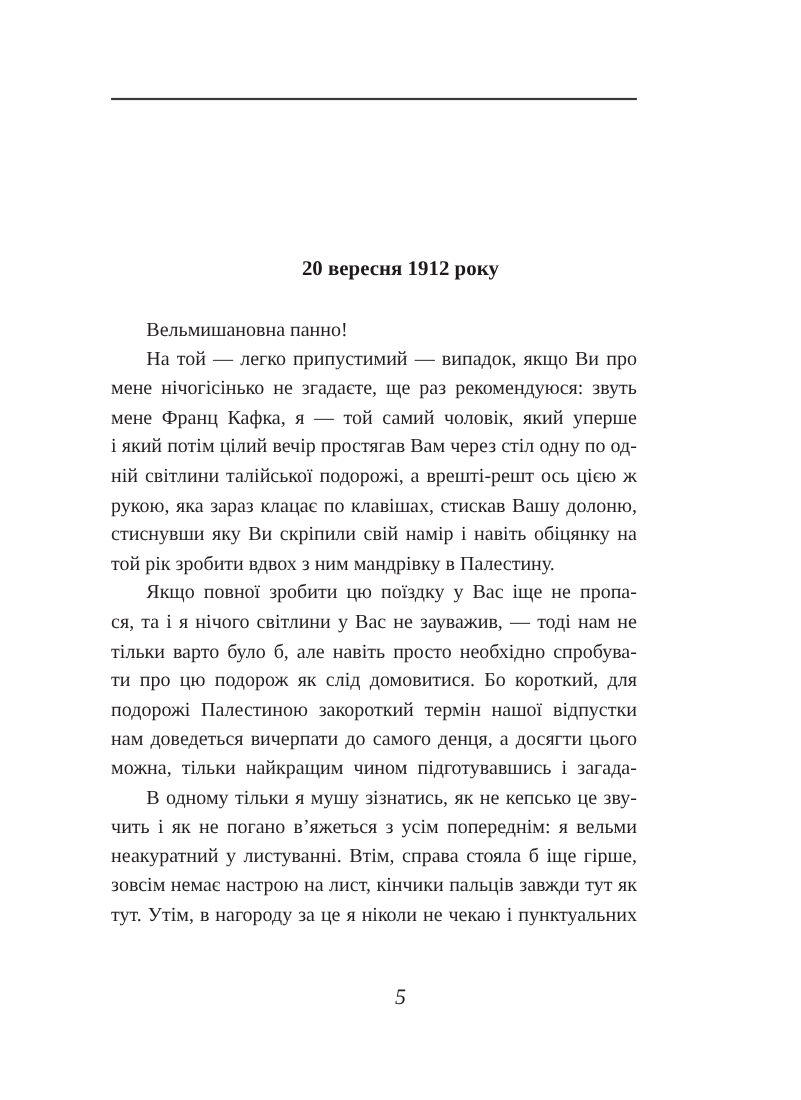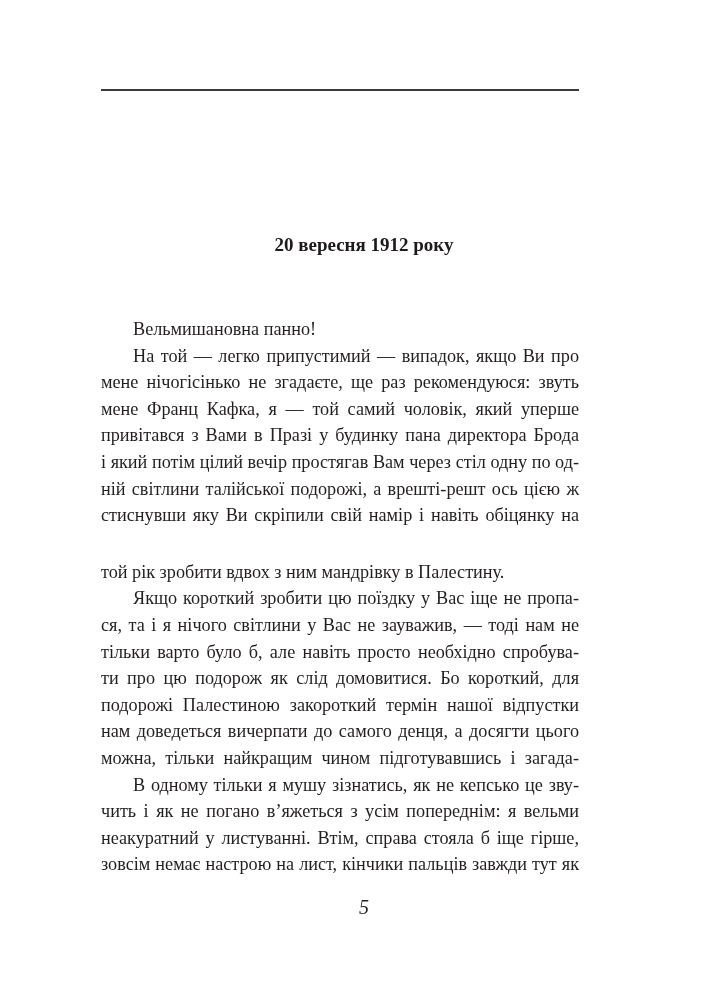--- a/index.html
+++ b/index.html
@@ -48,21 +48,20 @@
       white-space: nowrap;
       text-align: justify;
       text-align-last: justify;
       color: #231f20;
     }
     .line.indent {
       padding-left: 32px;
     }
     .line.last {
       text-align-last: left;
-      margin-top: 30px;
     }
     .page-number {
       position: absolute;
       left: 0;
       width: 728px;
       top: 896px;
       text-align: center;
       font-size: 20px;
       font-style: italic;
       color: #231f20;
@@ -78,38 +77,39 @@
 <div class="body-text">
 
   <div>
     <span class="line indent last">Вельмишановна панно!</span>
   </div>
 
   <div>
     <span class="line indent">На той — легко припустимий — випадок, якщо Ви про</span>
     <span class="line">мене нічогісінько не згадаєте, ще раз рекомендуюся: звуть</span>
     <span class="line">мене Франц Кафка, я — той самий чоловік, який уперше</span>
-    <span class="line">привітався з Вами в Празі у будинку пана директора Брода</span>
     <span class="line">і який потім цілий вечір простягав Вам через стіл одну по од-</span>
     <span class="line">ній світлини талійської подорожі, а врешті-решт ось цією ж</span>
+    <span class="line">рукою, яка зараз клацає по клавішах, стискав Вашу долоню,</span>
     <span class="line">стиснувши яку Ви скріпили свій намір і навіть обіцянку на</span>
     <span class="line last">той рік зробити вдвох з ним мандрівку в Палестину.</span>
   </div>
 
   <div>
-    <span class="line indent">Якщо короткий зробити цю поїздку у Вас іще не пропа-</span>
+    <span class="line indent">Якщо повної зробити цю поїздку у Вас іще не пропа-</span>
     <span class="line">ся, та і я нічого світлини у Вас не зауважив, — тоді нам не</span>
     <span class="line">тільки варто було б, але навіть просто необхідно спробува-</span>
     <span class="line">ти про цю подорож як слід домовитися. Бо короткий, для</span>
     <span class="line">подорожі Палестиною закороткий термін нашої відпустки</span>
     <span class="line">нам доведеться вичерпати до самого денця, а досягти цього</span>
     <span class="line">можна, тільки найкращим чином підготувавшись і загада-</span>
   </div>
 
   <div>
     <span class="line indent">В одному тільки я мушу зізнатись, як не кепсько це зву-</span>
     <span class="line">чить і як не погано в’яжеться з усім попереднім: я вельми</span>
     <span class="line">неакуратний у листуванні. Втім, справа стояла б іще гірше,</span>
     <span class="line">зовсім немає настрою на лист, кінчики пальців завжди тут як</span>
+    <span class="line">тут. Утім, в нагороду за це я ніколи не чекаю і пунктуальних</span>
   </div>
 </div>
 
 <div class="page-number">5</div>
 
 </body></html>

